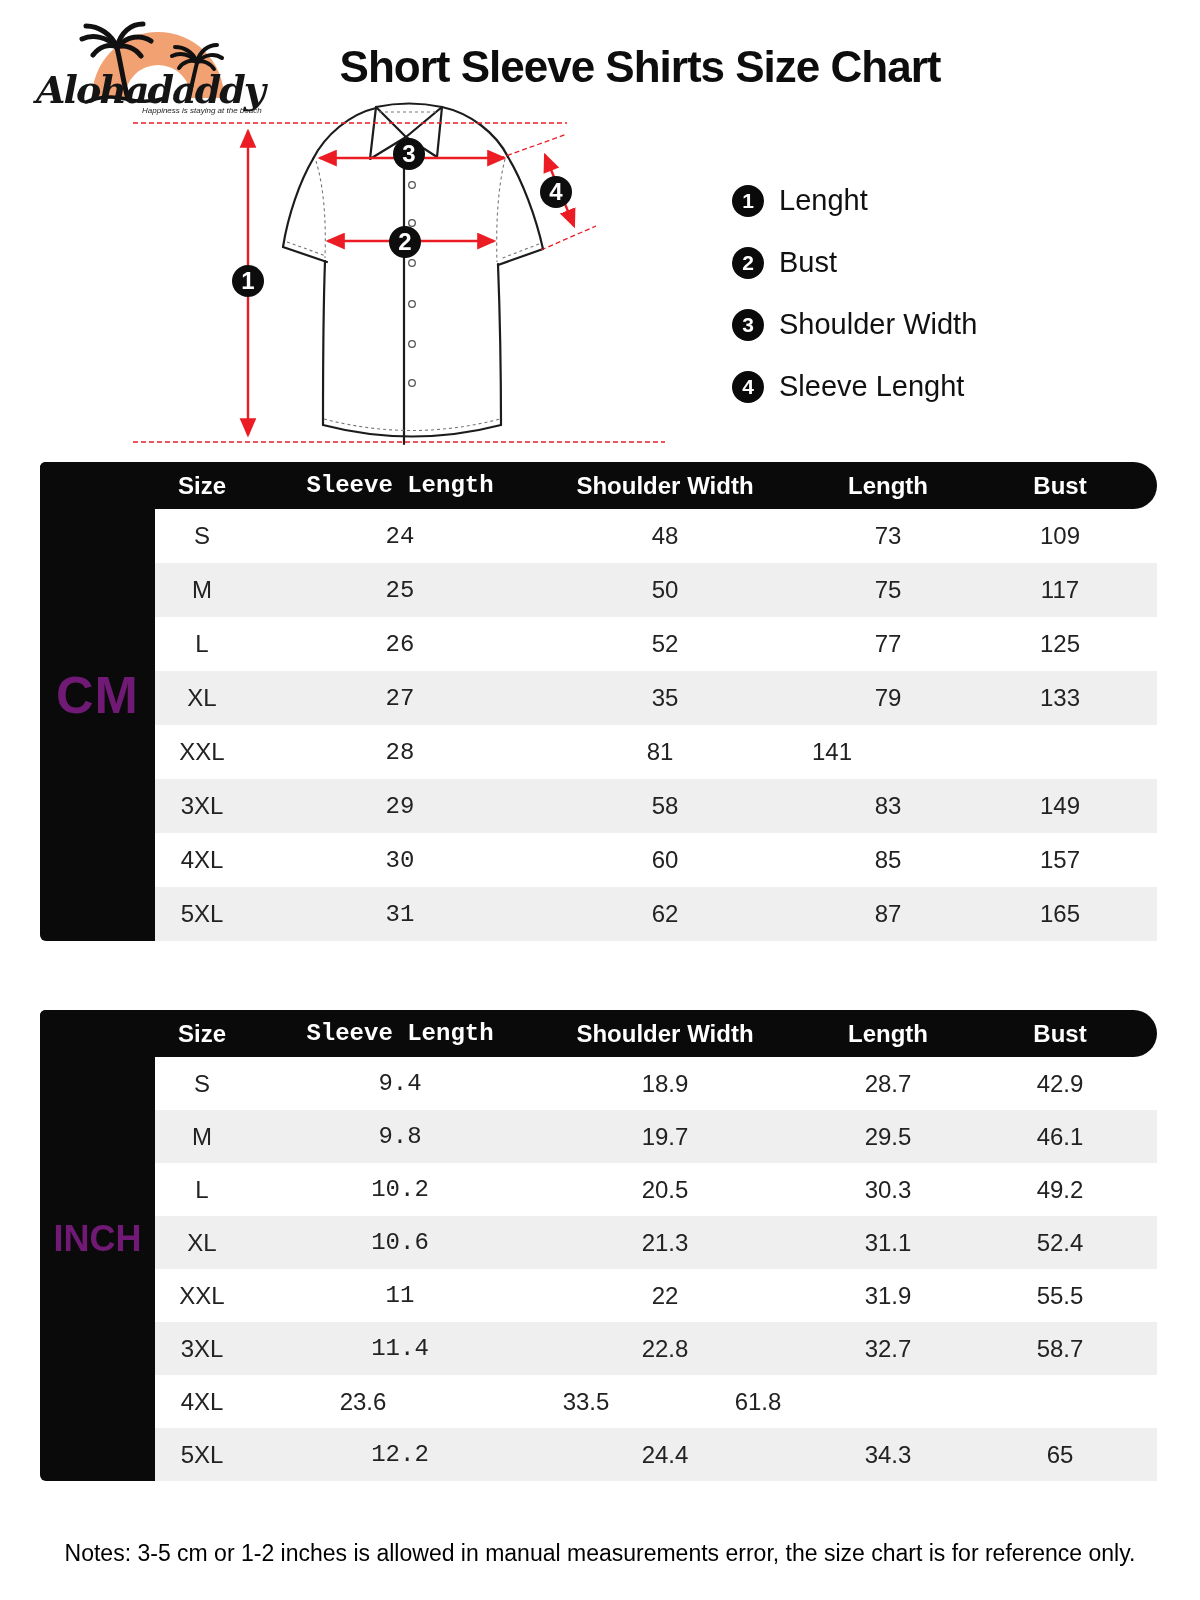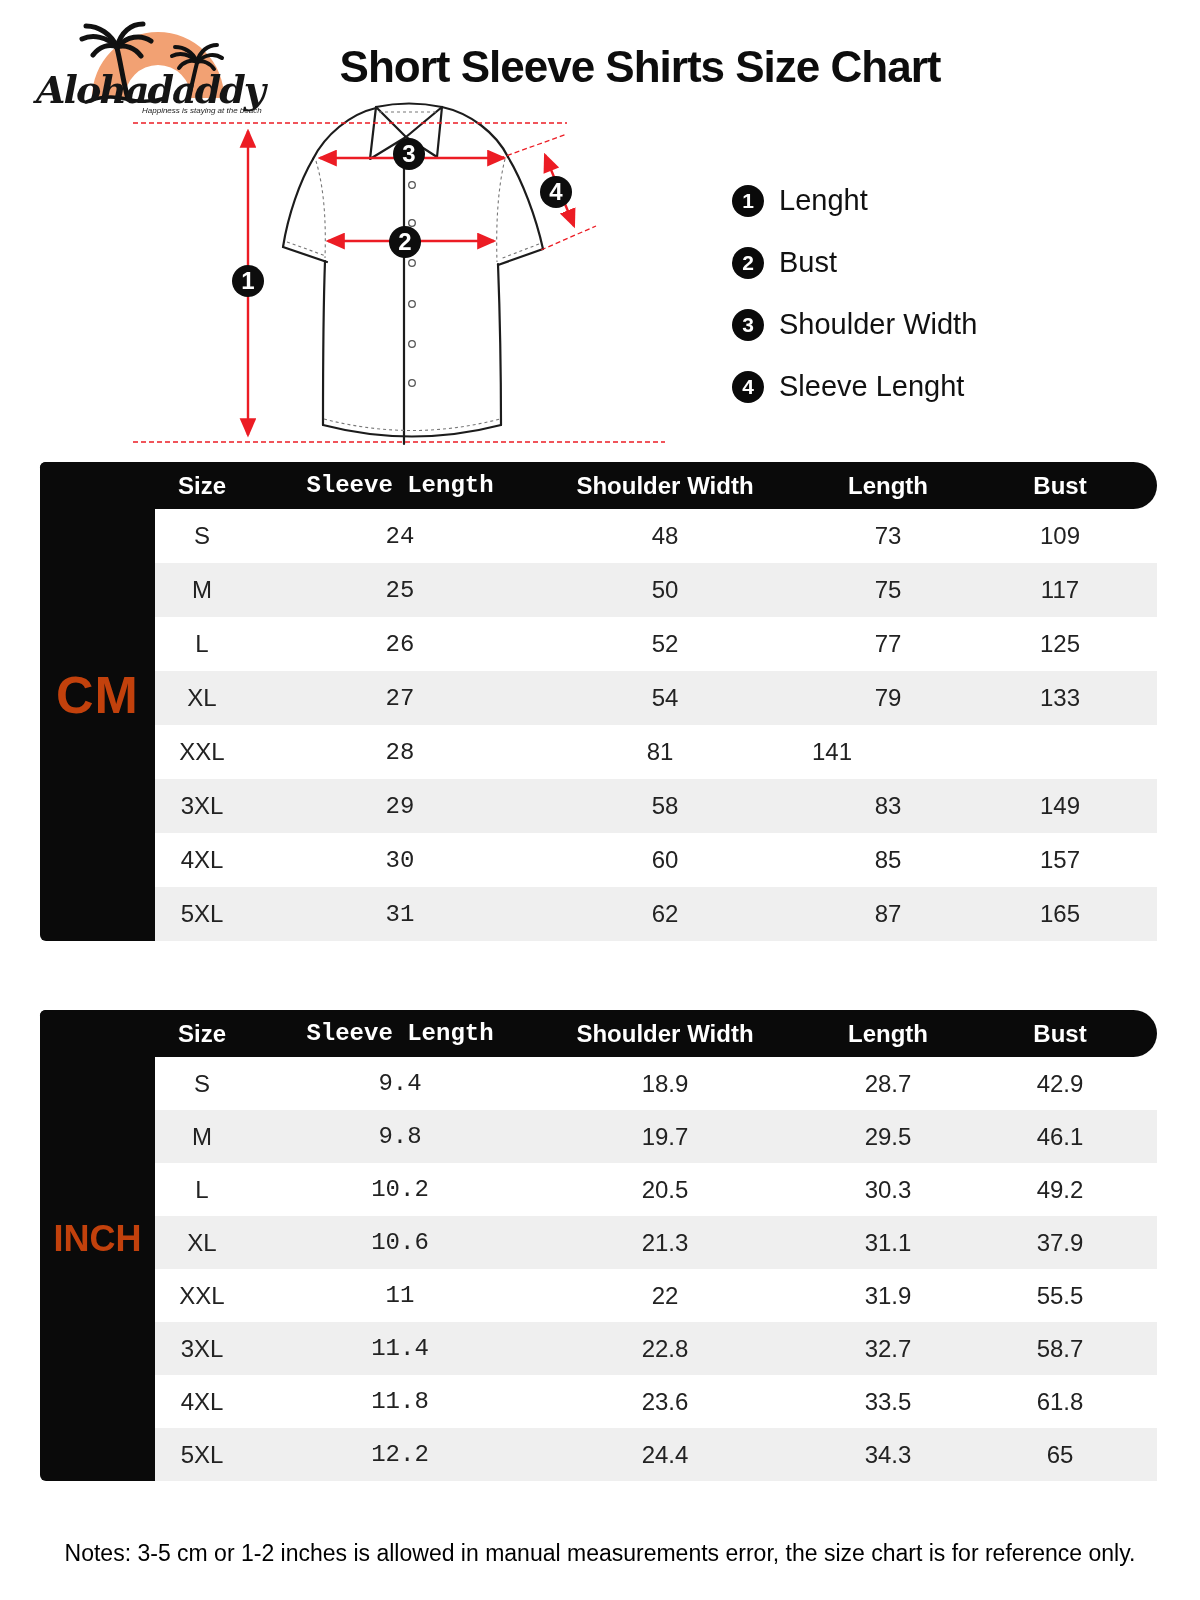--- a/index.html
+++ b/index.html
@@ -37,21 +37,21 @@
   }
   .cols,.trow{display:flex;padding-right:34px;box-sizing:border-box;width:1002px;}
   .cell{text-align:center;display:flex;align-items:center;justify-content:center;}
   .c0{width:94px;}.c1{width:302px;font-family:Liberation Mono, monospace;}.c2{width:228px;}.c3{width:218px;}.c4{width:126px;}
   .tbody{margin-left:115px;position:relative;background:#fff;}
   .trow{font-size:24px;color:#222;}
   .cm-table .trow{height:54px;}
   .inch-table .trow{height:53px;}
   .trow:nth-child(even){background:#efefef;}
   .unit{
-    position:absolute;left:0;top:0;bottom:14px;width:115px;color:#c2410c;
+    position:absolute;left:0;top:0;bottom:14px;width:115px;color:#701a75;
     display:flex;align-items:center;justify-content:center;font-weight:bold;
   }
   .cm-table .unit{font-size:52px;letter-spacing:1px;}
   .inch-table .unit{font-size:36px;}
   .cm-table{top:462px;}
   .inch-table{top:1010px;}
   
   .note{
     position:absolute;left:0;right:0;top:1540px;text-align:center;
     font-size:23px;color:#000000;
@@ -225,21 +225,21 @@
       <div class="trow">
         <div class="cell c0">L</div>
         <div class="cell c1">26</div>
         <div class="cell c2">52</div>
         <div class="cell c3">77</div>
         <div class="cell c4">125</div>
       </div>
       <div class="trow">
         <div class="cell c0">XL</div>
         <div class="cell c1">27</div>
-        <div class="cell c2">54</div>
+        <div class="cell c2">35</div>
         <div class="cell c3">79</div>
         <div class="cell c4">133</div>
       </div>
       <div class="trow">
         <div class="cell c0">XXL</div>
         <div class="cell c1">28</div>
         <div class="cell c3">81</div>
         <div class="cell c4">141</div>
       </div>
       <div class="trow">
@@ -298,39 +298,38 @@
         <div class="cell c1">10.2</div>
         <div class="cell c2">20.5</div>
         <div class="cell c3">30.3</div>
         <div class="cell c4">49.2</div>
       </div>
       <div class="trow">
         <div class="cell c0">XL</div>
         <div class="cell c1">10.6</div>
         <div class="cell c2">21.3</div>
         <div class="cell c3">31.1</div>
-        <div class="cell c4">37.9</div>
+        <div class="cell c4">52.4</div>
       </div>
       <div class="trow">
         <div class="cell c0">XXL</div>
         <div class="cell c1">11</div>
         <div class="cell c2">22</div>
         <div class="cell c3">31.9</div>
         <div class="cell c4">55.5</div>
       </div>
       <div class="trow">
         <div class="cell c0">3XL</div>
         <div class="cell c1">11.4</div>
         <div class="cell c2">22.8</div>
         <div class="cell c3">32.7</div>
         <div class="cell c4">58.7</div>
       </div>
       <div class="trow">
         <div class="cell c0">4XL</div>
-        <div class="cell c1">11.8</div>
         <div class="cell c2">23.6</div>
         <div class="cell c3">33.5</div>
         <div class="cell c4">61.8</div>
       </div>
       <div class="trow">
         <div class="cell c0">5XL</div>
         <div class="cell c1">12.2</div>
         <div class="cell c2">24.4</div>
         <div class="cell c3">34.3</div>
         <div class="cell c4">65</div>

